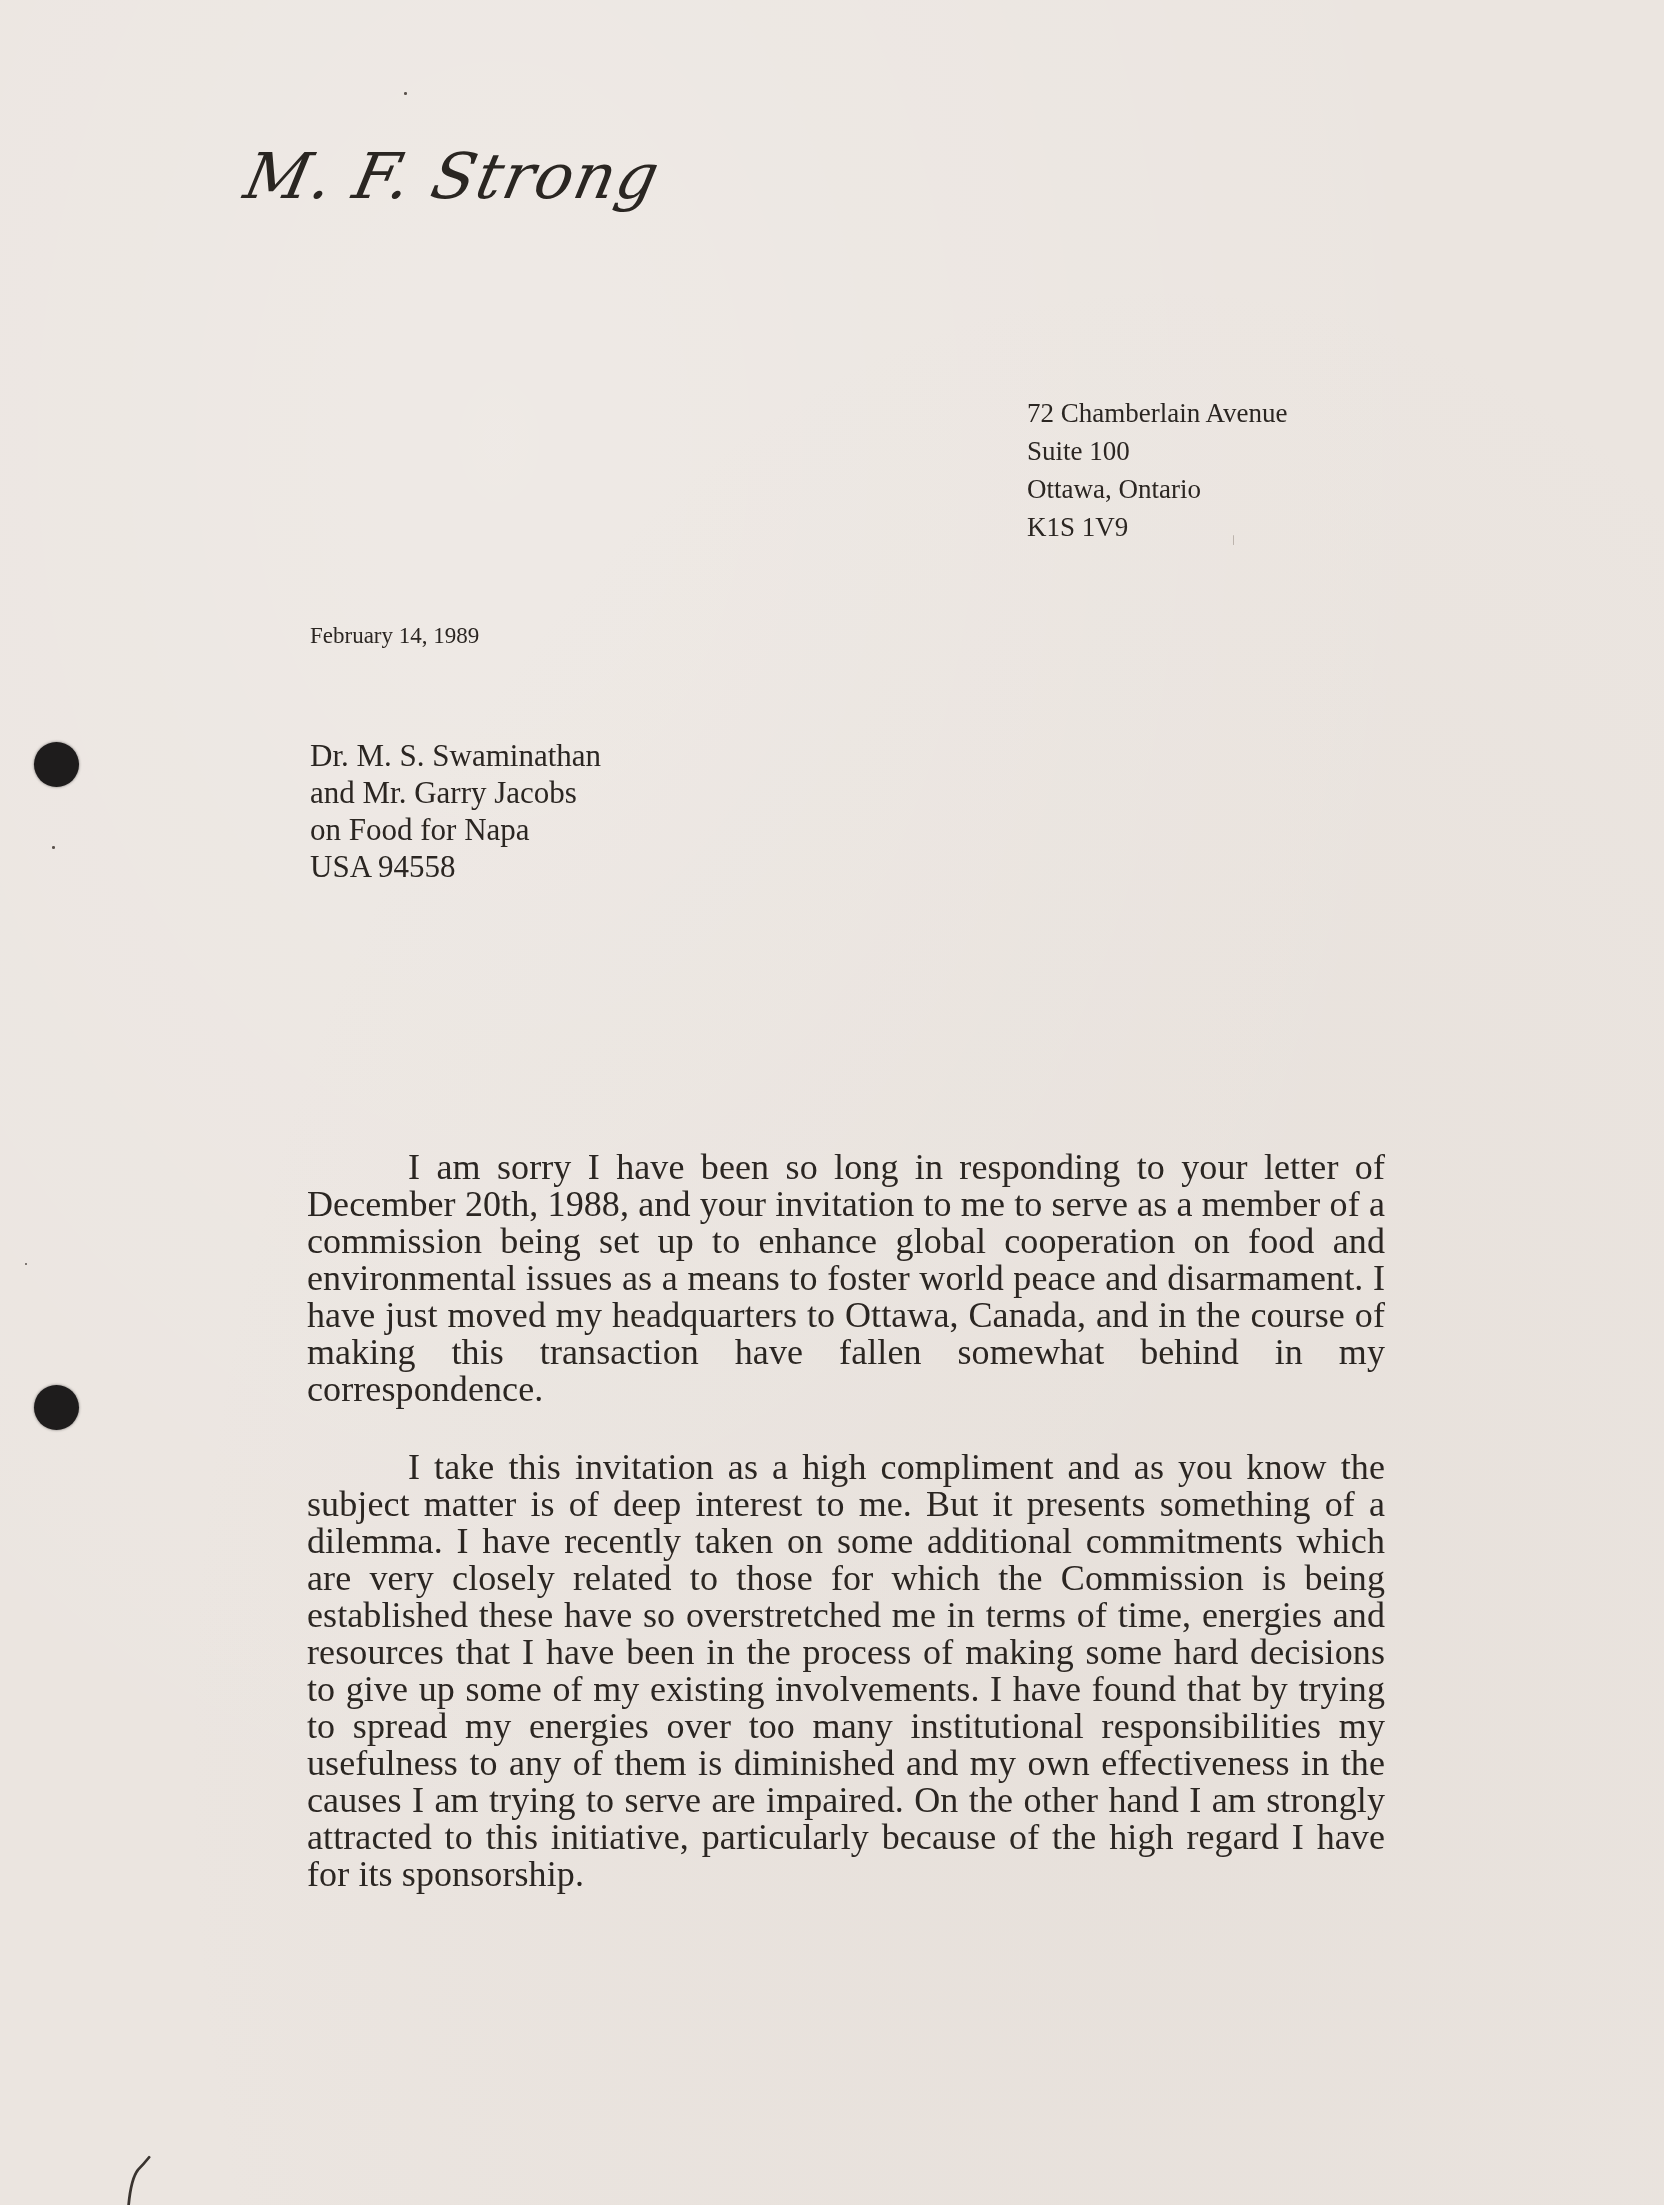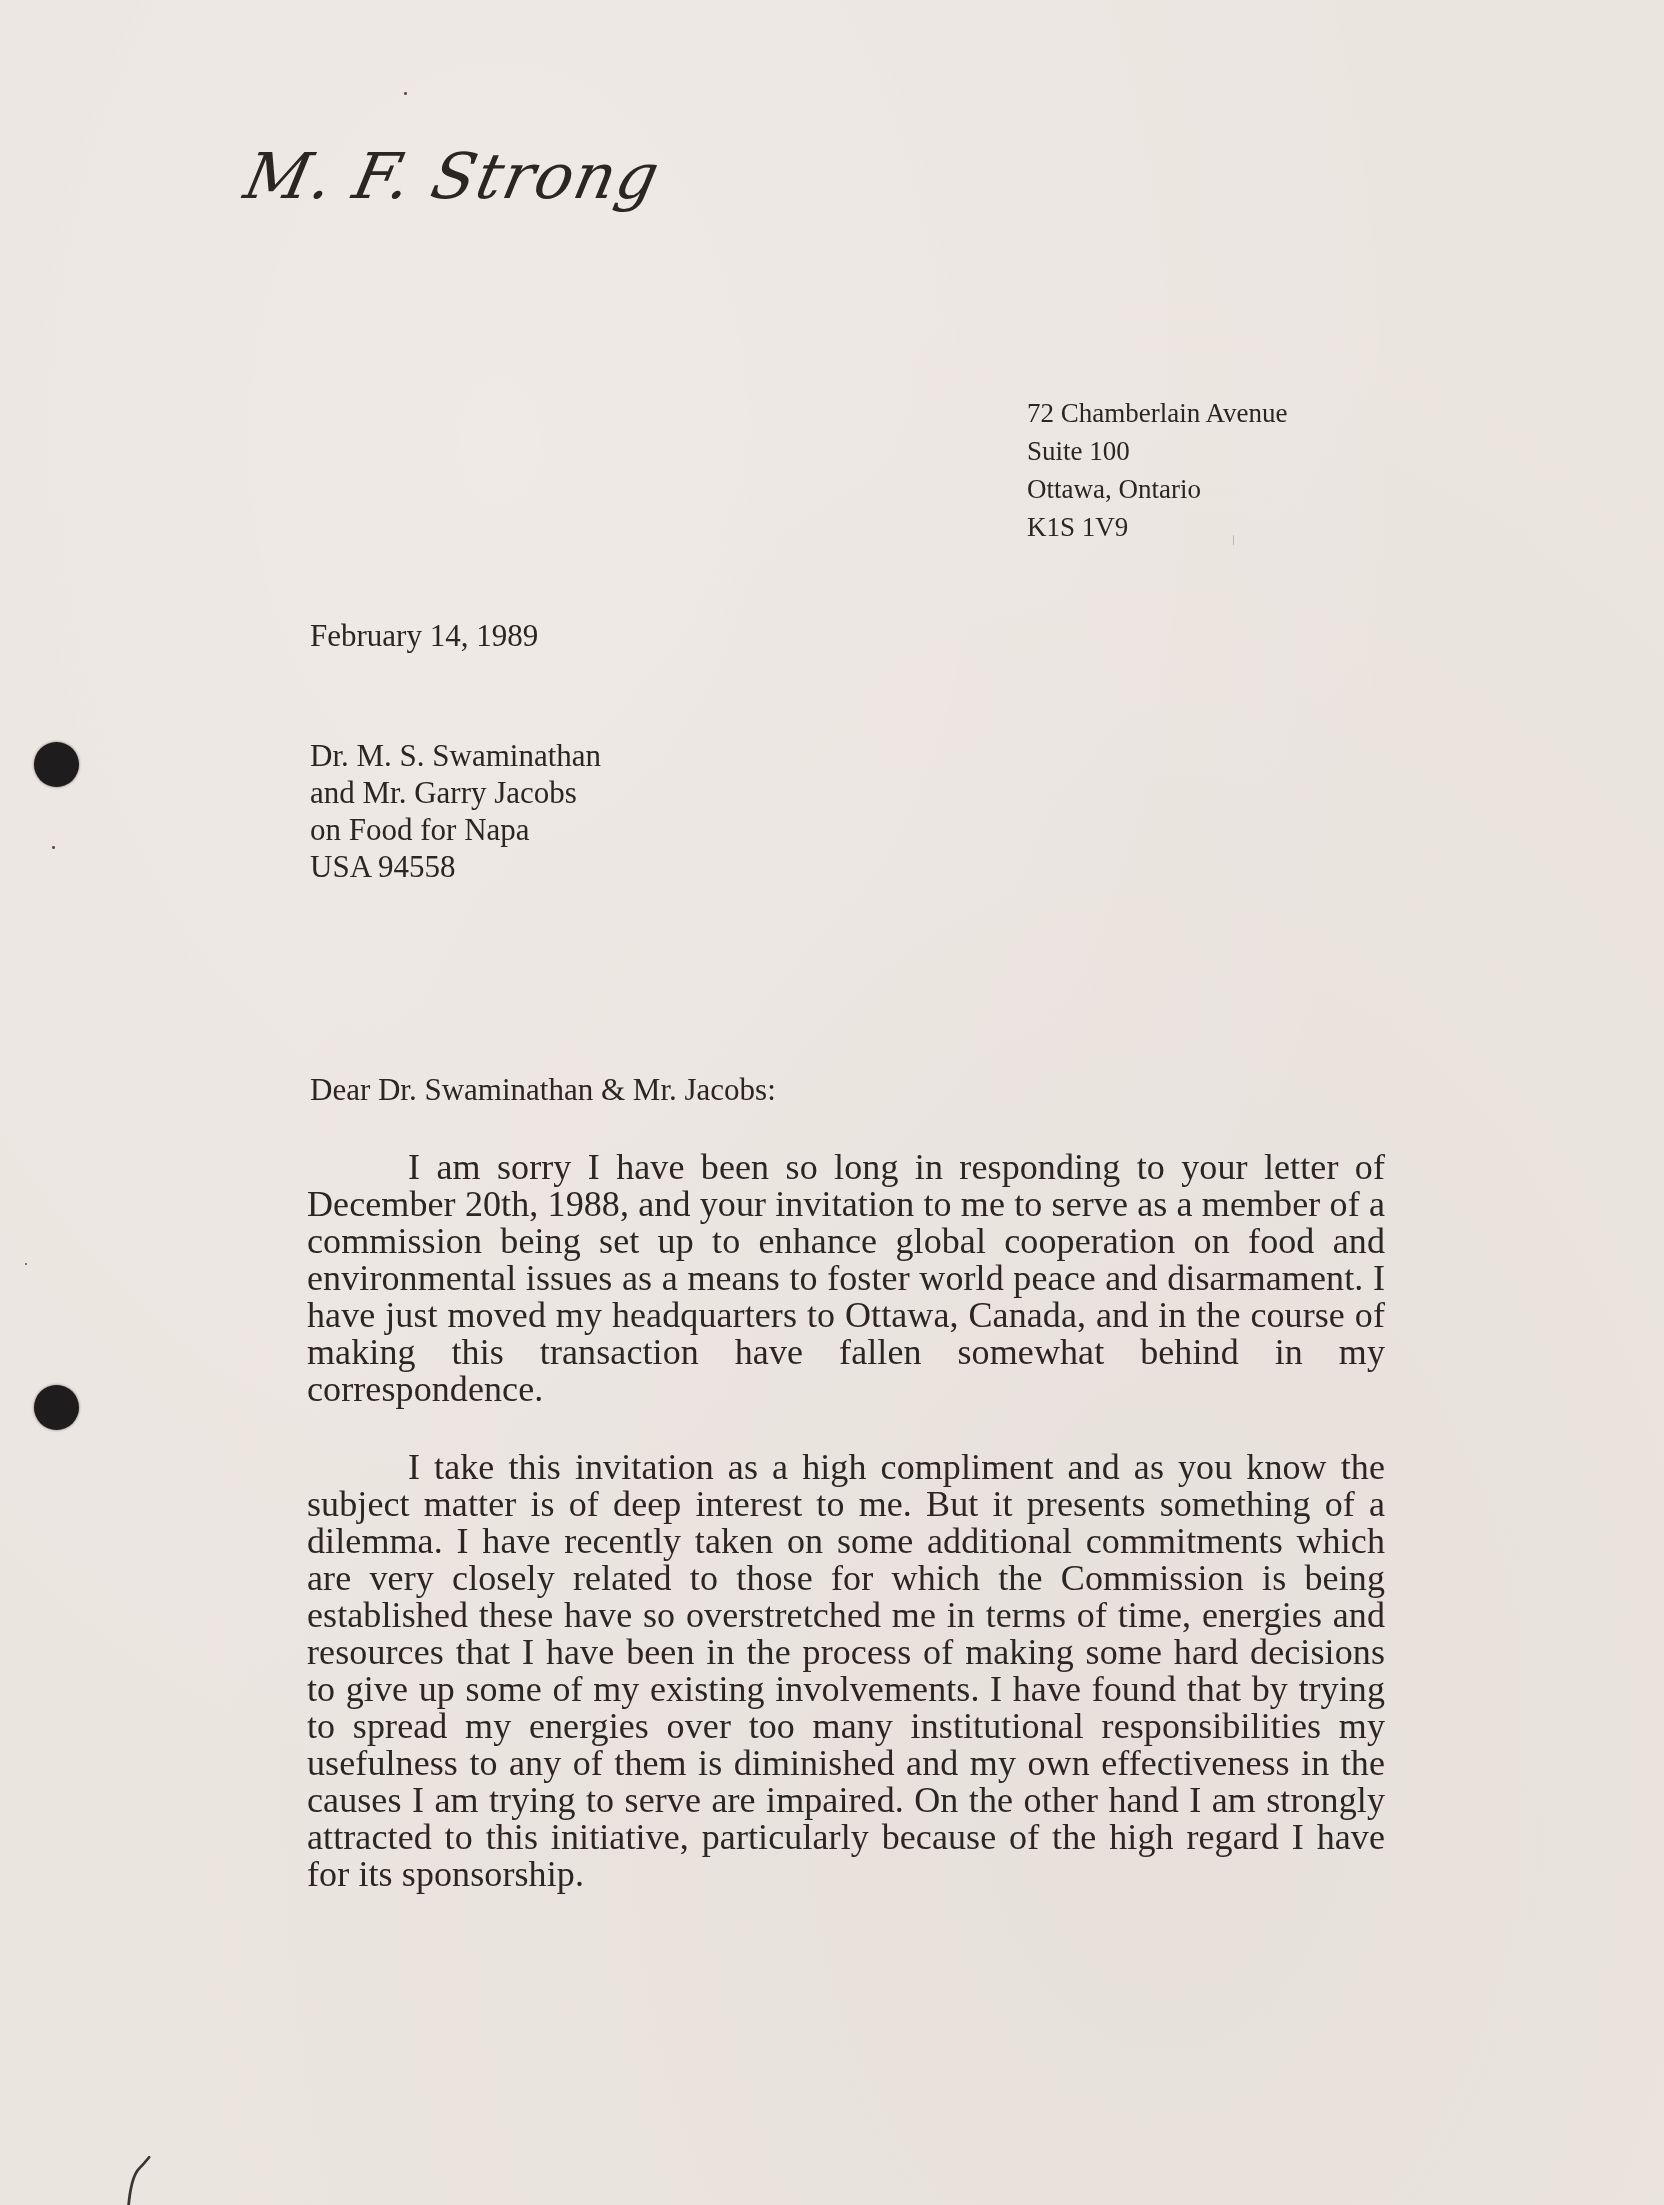--- a/index.html
+++ b/index.html
@@ -41,21 +41,21 @@
       left: 1027px;
       top: 394px;
       font-size: 27px;
       line-height: 38px;
     }
     .return-address div { white-space: nowrap; }
     .date {
       position: absolute;
       left: 310px;
       top: 617px;
-      font-size: 31px;
+      font-size: 23px;
       line-height: 38px;
     }
     .recipient {
       position: absolute;
       left: 310px;
       top: 737px;
       font-size: 31px;
       line-height: 37px;
     }
     .recipient div { white-space: nowrap; }
@@ -115,21 +115,20 @@
 
   <div class="date">February 14, 1989</div>
 
   <div class="recipient">
     <div>Dr. M. S. Swaminathan</div>
     <div>and Mr. Garry Jacobs</div>
     <div>on Food for Napa</div>
     <div>USA 94558</div>
   </div>
 
-  <div class="salutation">Dear Dr. Swaminathan &amp; Mr. Jacobs:</div>
 
   <p class="body-text p1" style="margin:0;">I am sorry I have been so long in responding to your letter of December 20th, 1988, and your invitation to me to serve as a member of a commission being set up to enhance global cooperation on food and environmental issues as a means to foster world peace and disarmament. I have just moved my headquarters to Ottawa, Canada, and in the course of making this transaction have fallen somewhat behind in my correspondence.</p>
   <p class="body-text p2" style="margin:0;">I take this invitation as a high compliment and as you know the subject matter is of deep interest to me.  But it presents something of a dilemma.  I have recently taken on some additional commitments which are very closely related to those for which the Commission is being established these have so overstretched me in terms of time, energies and resources that I have been in the process of making some hard decisions to give up some of my existing involvements.  I have found that by trying to spread my energies over too many institutional responsibilities my usefulness to any of them is diminished and my own effectiveness in the causes I am trying to serve are impaired.  On the other hand I am strongly attracted to this initiative, particularly because of the high regard I have for its sponsorship.</p>
 
   <div class="hole hole-1"></div>
   <div class="hole hole-2"></div>
 
   <div class="speck" style="left:404px;top:92px;width:2.7px;height:2.7px;"></div>
   <div class="speck" style="left:52px;top:846px;width:2.7px;height:2.7px;"></div>
   <div class="speck" style="left:24.6px;top:1263px;width:2px;height:2px;"></div>

